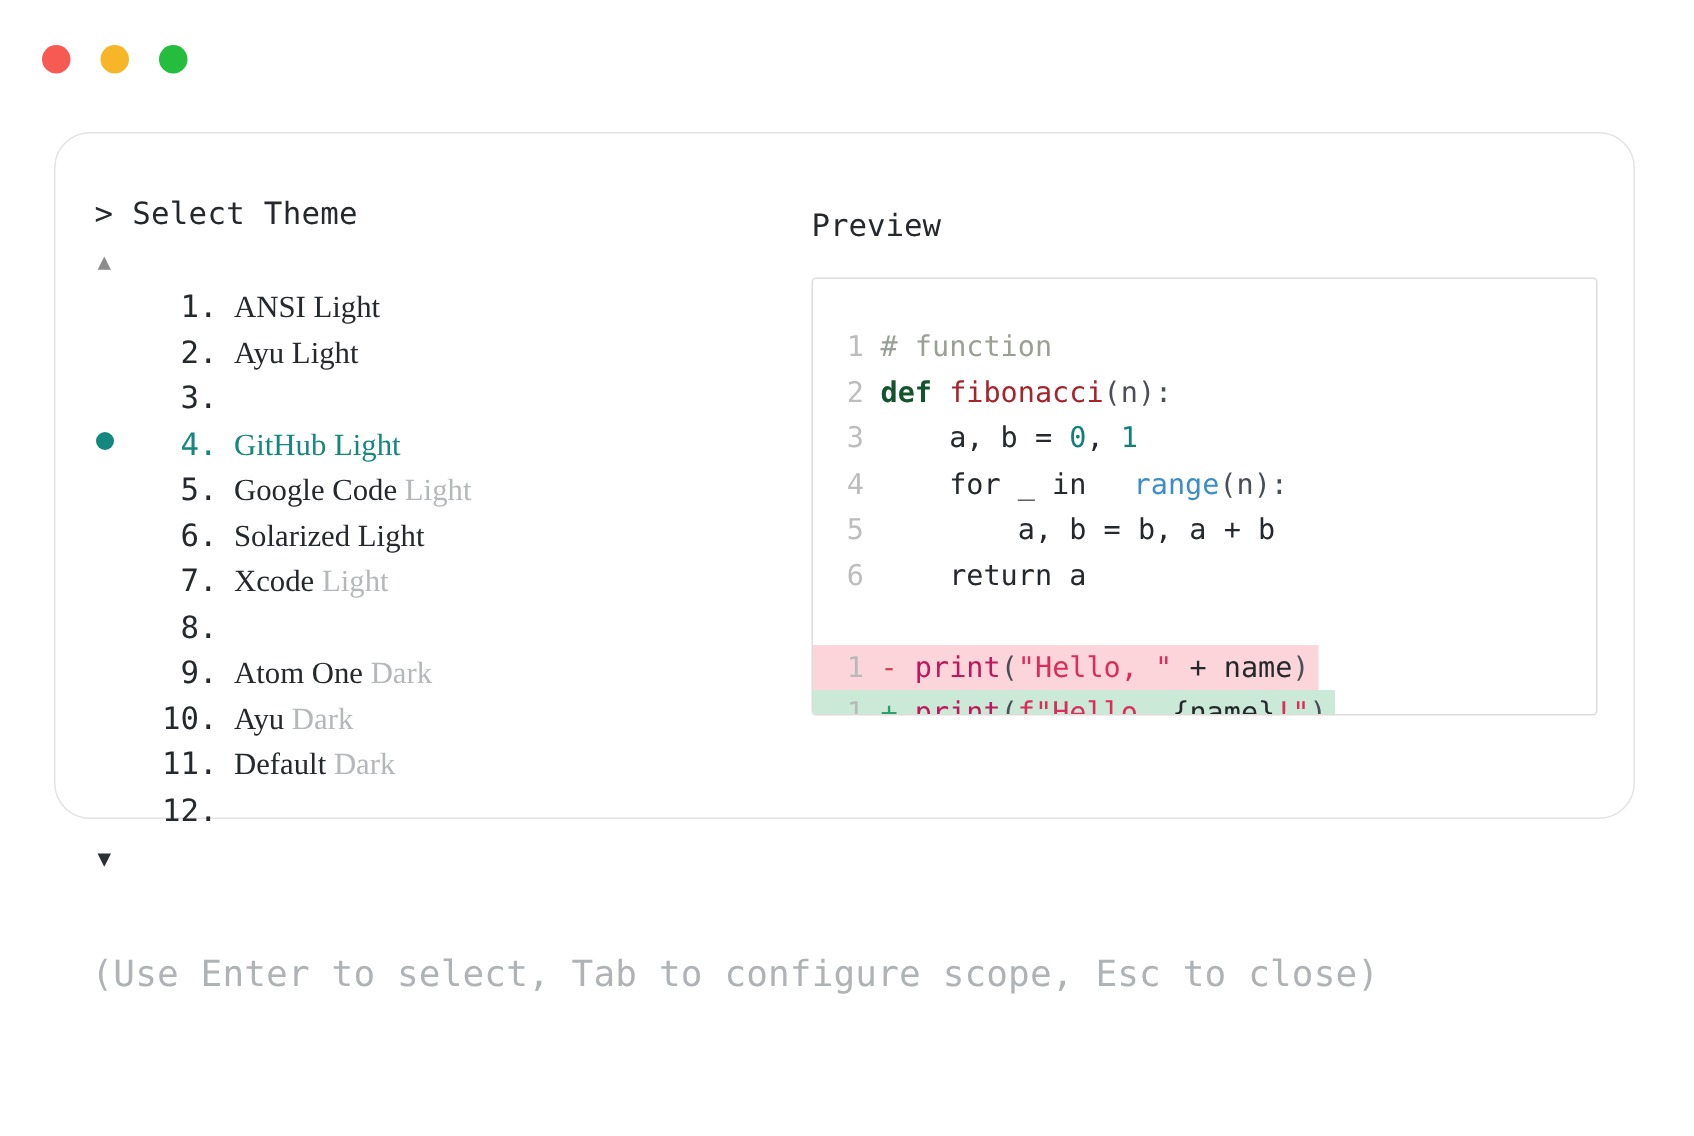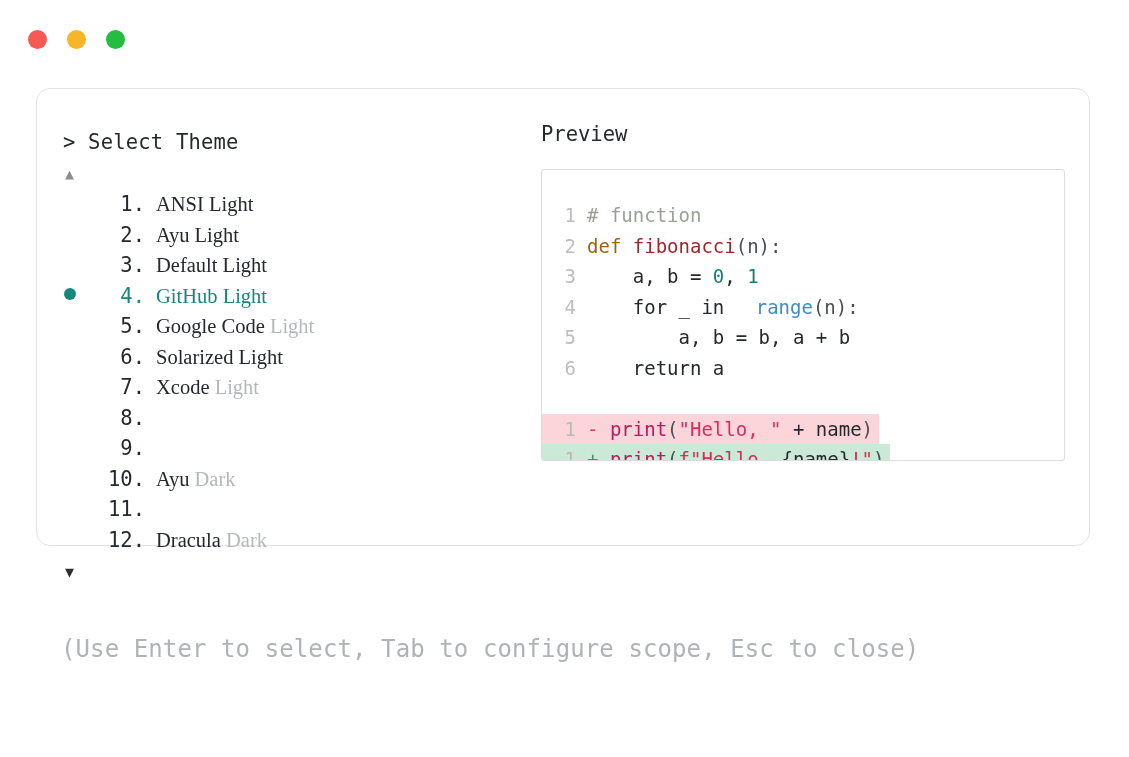--- a/index.html
+++ b/index.html
@@ -36,21 +36,21 @@
 
   
   .panel {
     position: absolute;
     left: 36px;
     top: 88px;
     width: 1054px;
     height: 458px;
     box-sizing: border-box;
     border: 1.5px solid #e3e3e3;
-    border-radius: 14px;
+    border-radius: 24px;
     background: #ffffff;
   }
 
   
   .left-col {
     position: absolute;
     left: 26px;
     top: 40px;
     width: 470px;
   }
@@ -121,21 +121,21 @@
     font-size: 24px;
     color: #b0b3b6;
     white-space: pre;
     letter-spacing: 0.1px;
   }
 
   
   .right-col {
     position: absolute;
     left: 504px;
-    top: 32px;
+    top: 48px;
     width: 530px;
   }
   .preview-label {
     font-size: 20.5px;
     color: #25282c;
     line-height: 26px;
   }
   .preview-box {
     margin-top: 22px;
     width: 524px;
@@ -165,21 +165,21 @@
     padding-right: 0;
   }
   .code-text {
     padding-left: 11px;
     color: #25282c;
   }
   .blank-line { height: 30.5px; }
 
   
   .tok-comment { color: #9aa096; }
-  .tok-kw      { color: #a16207; }
+  .tok-kw      { color: #14532d; font-weight: bold; }
   .tok-fn      { color: #a5252b; }
   .tok-num     { color: #12807a; }
   .tok-builtin { color: #3d8ec6; margin-left: 20px; }
   .tok-plain   { color: #25282c; margin-top: 12px; }
   .tok-print   { color: #be185d; }
   .tok-str     { color: #d92d5a; }
   .tok-punct   { color: #4a4f55; }
 
   
   .diff-line { display: flex; align-items: baseline; height: 30.5px; }
@@ -207,30 +207,30 @@
 
 <div class="panel">
 
   <div class="left-col">
     <div class="prompt-line">&gt; Select Theme</div>
     <div class="scroll-arrow up">▲</div>
 
     <div class="theme-list">
         <div class="theme-row"><span class="bullet-cell"></span><span class="idx-cell">1.</span><span class="name-cell">ANSI<span class="variant"> Light</span></span></div>
         <div class="theme-row"><span class="bullet-cell"></span><span class="idx-cell">2.</span><span class="name-cell">Ayu<span class="variant"> Light</span></span></div>
-        <div class="theme-row"><span class="bullet-cell"></span><span class="idx-cell">3.</span><span class="name-cell">Default<span class="variant"> Light</span></span></div>
+        <div class="theme-row"><span class="bullet-cell"></span><span class="idx-cell">3.</span></div>
         <div class="theme-row selected"><span class="bullet-cell"><span class="bullet"></span></span><span class="idx-cell">4.</span><span class="name-cell">GitHub<span class="variant"> Light</span></span></div>
         <div class="theme-row"><span class="bullet-cell"></span><span class="idx-cell">5.</span><span class="name-cell">Google Code<span class="variant muted"> Light</span></span></div>
         <div class="theme-row"><span class="bullet-cell"></span><span class="idx-cell">6.</span><span class="name-cell">Solarized<span class="variant"> Light</span></span></div>
         <div class="theme-row"><span class="bullet-cell"></span><span class="idx-cell">7.</span><span class="name-cell">Xcode<span class="variant muted"> Light</span></span></div>
         <div class="theme-row"><span class="bullet-cell"></span><span class="idx-cell">8.</span></div>
-        <div class="theme-row"><span class="bullet-cell"></span><span class="idx-cell">9.</span></div>
+        <div class="theme-row"><span class="bullet-cell"></span><span class="idx-cell">9.</span><span class="name-cell">Atom One<span class="variant muted"> Dark</span></span></div>
         <div class="theme-row"><span class="bullet-cell"></span><span class="idx-cell">10.</span><span class="name-cell">Ayu<span class="variant muted"> Dark</span></span></div>
-        <div class="theme-row"><span class="bullet-cell"></span><span class="idx-cell">11.</span></div>
-        <div class="theme-row"><span class="bullet-cell"></span><span class="idx-cell">12.</span><span class="name-cell">Dracula<span class="variant muted"> Dark</span></span></div>
+        <div class="theme-row"><span class="bullet-cell"></span><span class="idx-cell">11.</span><span class="name-cell">Default<span class="variant muted"> Dark</span></span></div>
+        <div class="theme-row"><span class="bullet-cell"></span><span class="idx-cell">12.</span></div>
       </div>
 
     <div class="scroll-arrow down">▼</div>
   </div>
 
   <div class="hint">(Use Enter to select, Tab to configure scope, Esc to close)</div>
 
   <div class="right-col">
     <div class="preview-label">Preview</div>
     <div class="preview-box">

